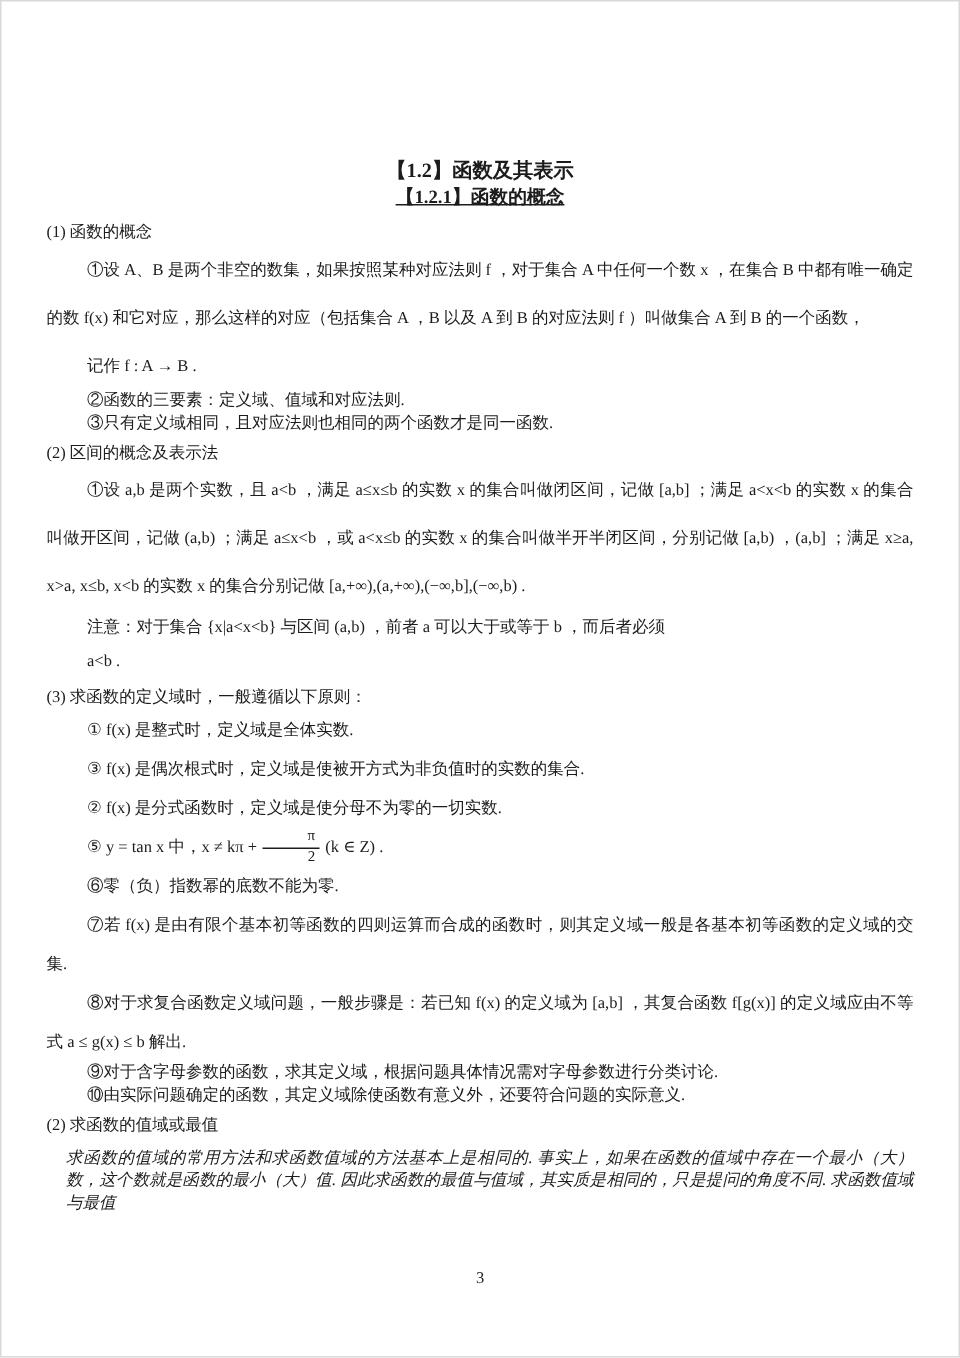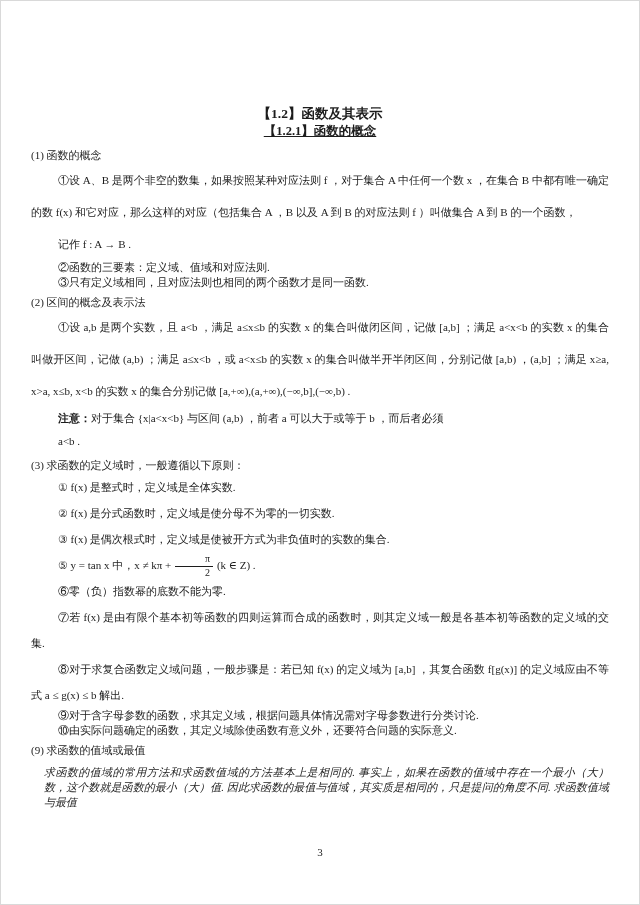--- a/index.html
+++ b/index.html
@@ -20,21 +20,21 @@
   .doc-body { margin-top:8px; font-size:11px; }
   .para { text-align:justify; }
   .sec  { line-height:17px; margin-top:4px; }
   .item { text-indent:27px; }
   .noind { text-indent:0; margin-left:13px;font-style:italic; }
   .loose { line-height:32px; }
   .med   { line-height:26px; }
   .n23   { line-height:23px; }
   .tight { line-height:15px; }
   .gap-top { margin-top:6px; }
-  b.note { font-weight:bold; }
+  b.note { font-weight:normal; }
   .frac {
     display:inline-block; text-align:center; vertical-align:middle;
     line-height:1.05; font-size:10px; margin:0 1px;
   }
   .frac .num { display:block; padding:0 3px 1px; border-bottom:1px solid #1c1c1c; }
   .frac .den { display:block; padding:1px 3px 0; }
   .pageno {
     position:absolute; bottom:46px; left:0; right:0;
     text-align:center; font-size:11px; color:#1c1c1c;
   }
@@ -50,25 +50,25 @@
       <div class="para item loose">①设 A、B 是两个非空的数集，如果按照某种对应法则 f ，对于集合 A 中任何一个数 x ，在集合 B 中都有唯一确定的数 f(x) 和它对应，那么这样的对应（包括集合 A ，B 以及 A 到 B 的对应法则 f ）叫做集合 A 到 B 的一个函数，</div>
       <div class="para item loose">记作 f : A → B .</div>
       <div class="para item tight">②函数的三要素：定义域、值域和对应法则.</div>
       <div class="para item tight">③只有定义域相同，且对应法则也相同的两个函数才是同一函数.</div>
       <div class="para sec">(2) 区间的概念及表示法</div>
       <div class="para item loose">①设 a,b 是两个实数，且 a&lt;b ，满足 a≤x≤b 的实数 x 的集合叫做闭区间，记做 [a,b] ；满足 a&lt;x&lt;b 的实数 x 的集合叫做开区间，记做 (a,b) ；满足 a≤x&lt;b ，或 a&lt;x≤b 的实数 x 的集合叫做半开半闭区间，分别记做 [a,b) ，(a,b] ；满足 x≥a, x&gt;a, x≤b, x&lt;b 的实数 x 的集合分别记做 [a,+∞),(a,+∞),(−∞,b],(−∞,b) .</div>
       <div class="para item n23"><b class="note">注意：</b>对于集合 {x|a&lt;x&lt;b} 与区间 (a,b) ，前者 a 可以大于或等于 b ，而后者必须</div>
       <div class="para item n23">a&lt;b .</div>
       <div class="para sec">(3) 求函数的定义域时，一般遵循以下原则：</div>
       <div class="para item med">① f(x) 是整式时，定义域是全体实数.</div>
+      <div class="para item med">③ f(x) 是偶次根式时，定义域是使被开方式为非负值时的实数的集合.</div>
       <div class="para item med">② f(x) 是分式函数时，定义域是使分母不为零的一切实数.</div>
-      <div class="para item med">③ f(x) 是偶次根式时，定义域是使被开方式为非负值时的实数的集合.</div>
       <div class="para item med">⑤ y = tan x 中，x ≠ kπ + <span class="frac"><span class="num">π</span><span class="den">2</span></span> (k ∈ Z) .</div>
       <div class="para item med">⑥零（负）指数幂的底数不能为零.</div>
       <div class="para item med">⑦若 f(x) 是由有限个基本初等函数的四则运算而合成的函数时，则其定义域一般是各基本初等函数的定义域的交集.</div>
       <div class="para item med">⑧对于求复合函数定义域问题，一般步骤是：若已知 f(x) 的定义域为 [a,b] ，其复合函数 f[g(x)] 的定义域应由不等式 a ≤ g(x) ≤ b 解出.</div>
       <div class="para item tight">⑨对于含字母参数的函数，求其定义域，根据问题具体情况需对字母参数进行分类讨论.</div>
       <div class="para item tight">⑩由实际问题确定的函数，其定义域除使函数有意义外，还要符合问题的实际意义.</div>
-      <div class="para sec">(9) 求函数的值域或最值</div>
+      <div class="para sec">(2) 求函数的值域或最值</div>
       <div class="para noind tight gap-top">求函数的值域的常用方法和求函数值域的方法基本上是相同的. 事实上，如果在函数的值域中存在一个最小（大）数，这个数就是函数的最小（大）值. 因此求函数的最值与值域，其实质是相同的，只是提问的角度不同. 求函数值域与最值</div>
     </div>
   <div class="pageno">3</div>
 </div>
 
 </body></html>

